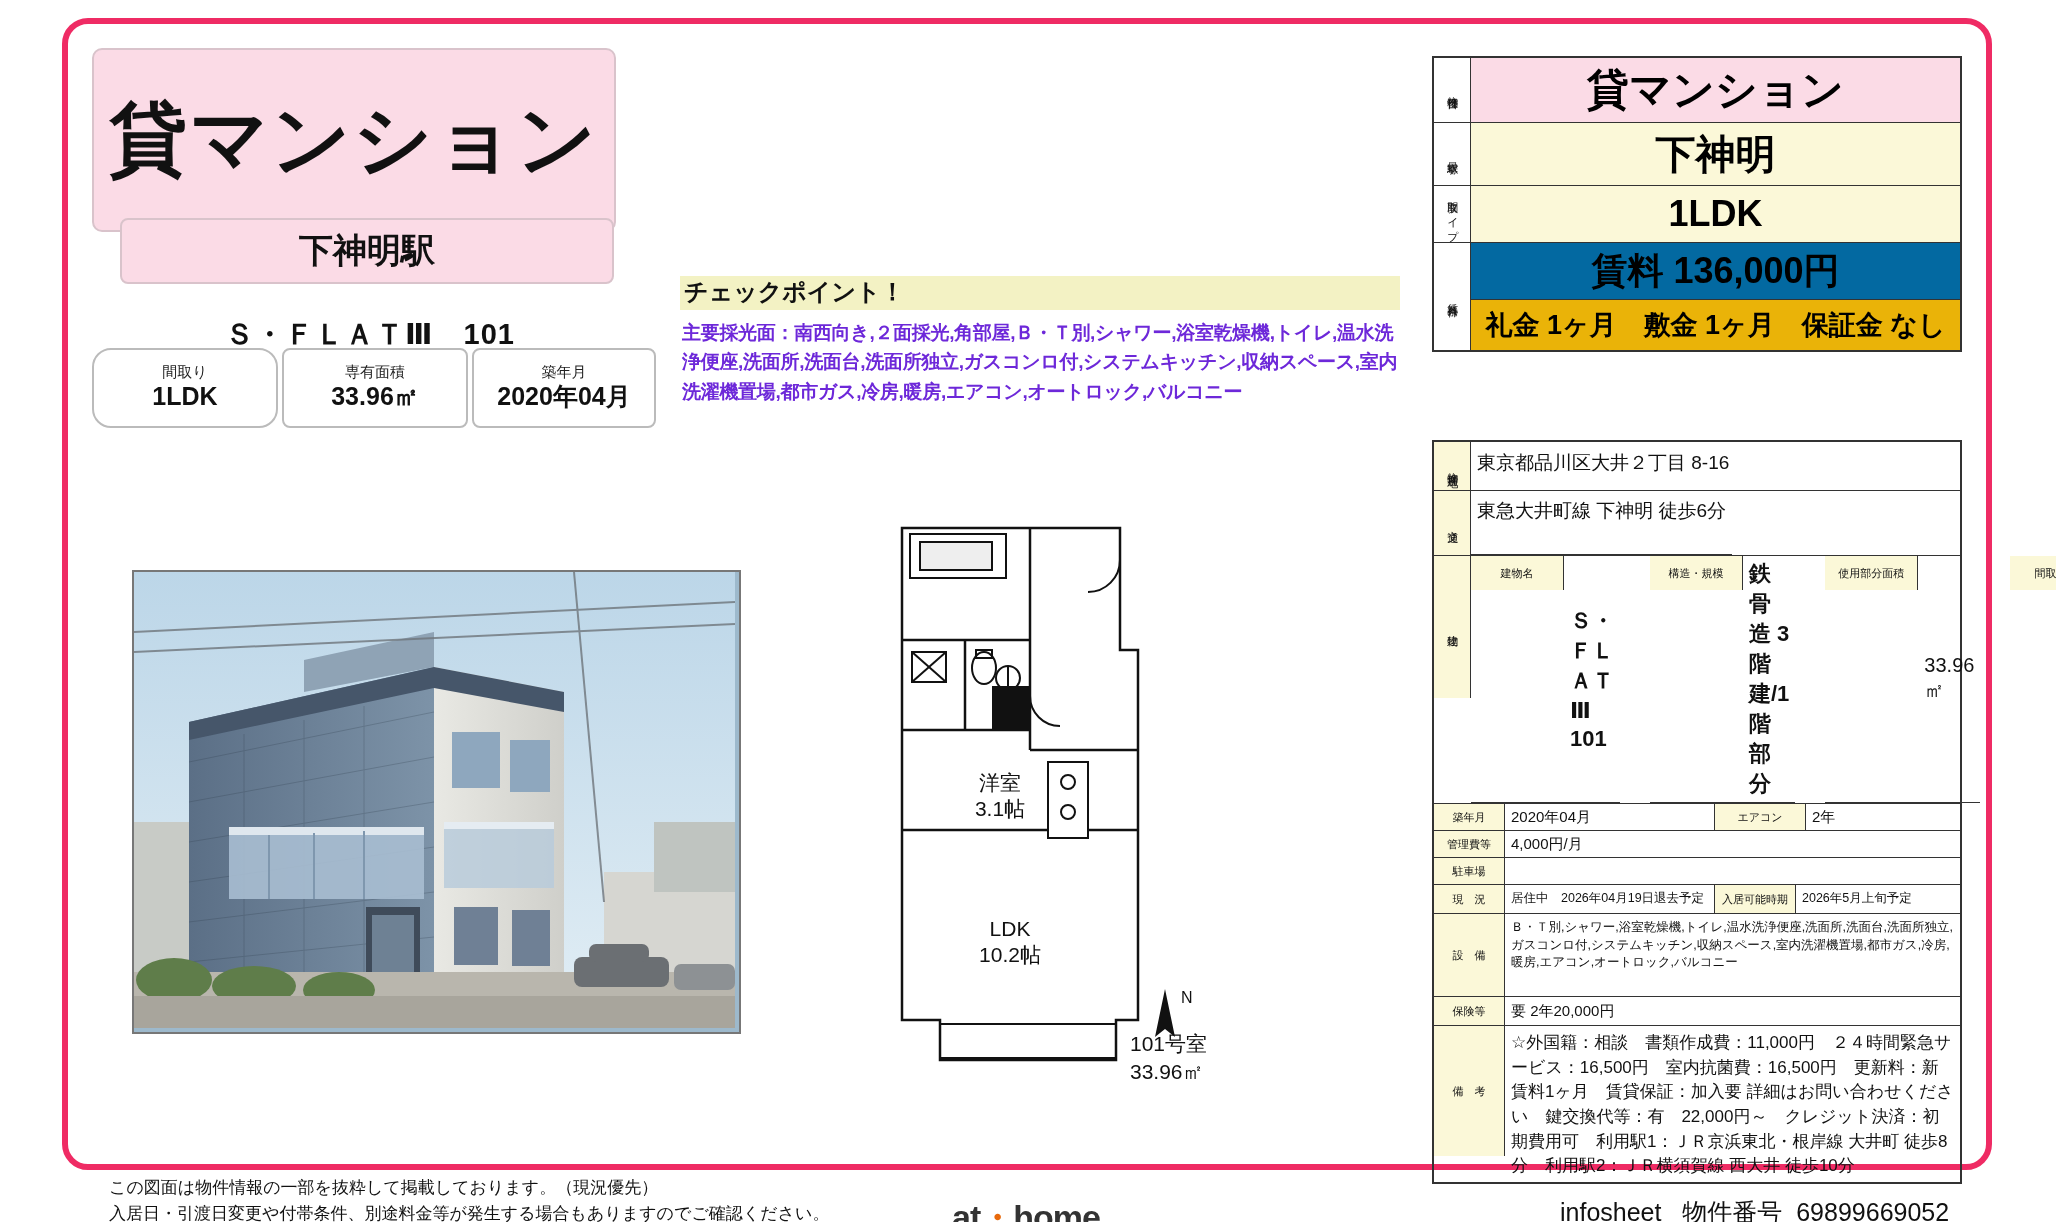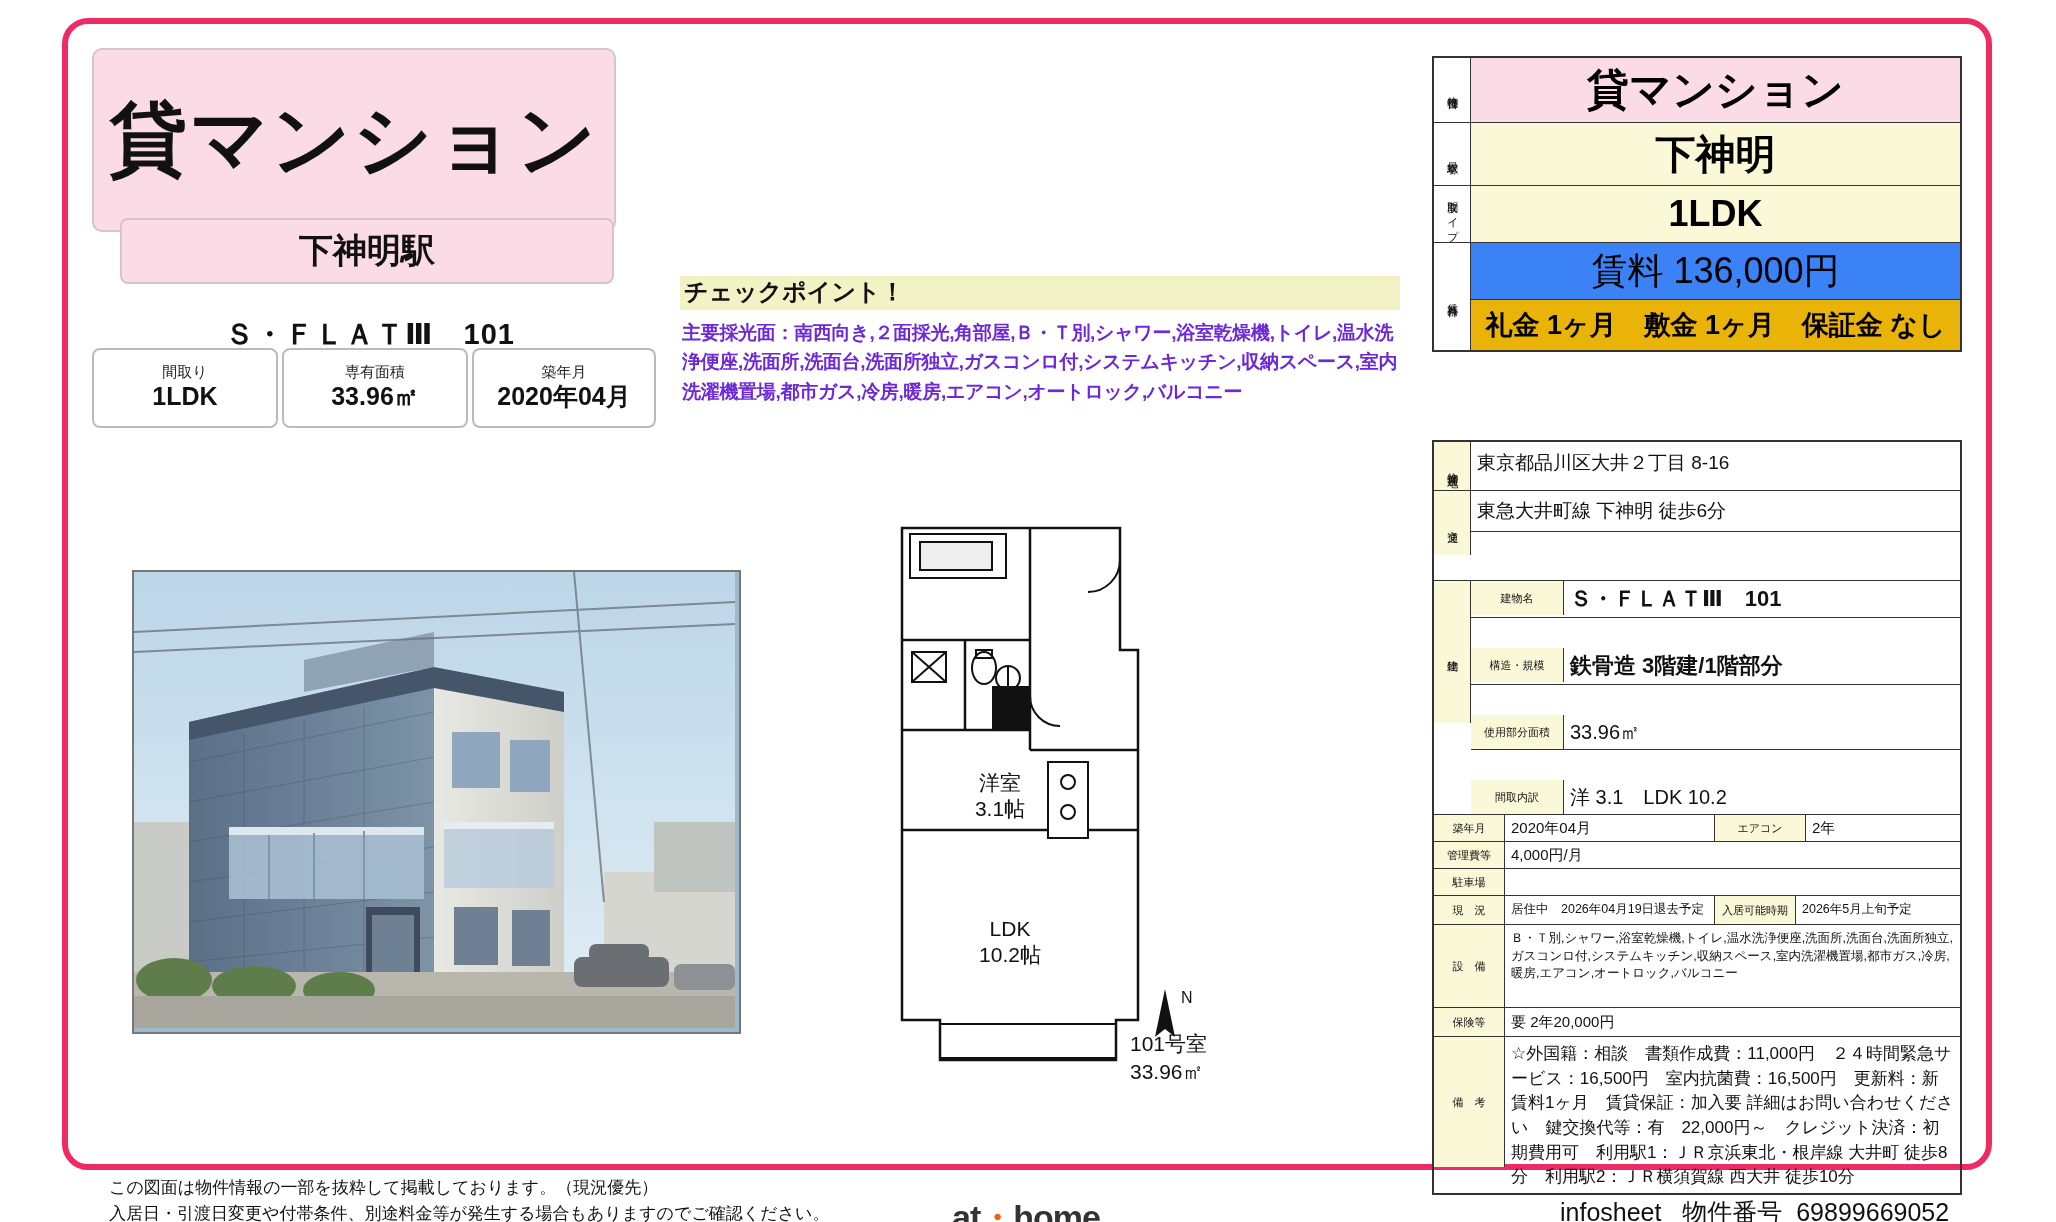--- a/index.html
+++ b/index.html
@@ -33,21 +33,21 @@
     position:absolute;left:120px;top:315px;width:500px;text-align:center;
     font-size:29px;font-weight:bold;color:#111;letter-spacing:1px;
   }
   .spec-row{position:absolute;left:92px;top:348px;width:560px;height:84px;}
   .spec{
     position:absolute;top:0;height:76px;border:2px solid #bbb;border-radius:8px;
     background:#fff;display:flex;flex-direction:column;align-items:center;justify-content:center;
   }
   .spec .lbl{font-size:15px;color:#222;line-height:1.1;}
   .spec .val{font-size:25px;font-weight:bold;color:#111;line-height:1.25;}
-  .spec1{left:0px;width:182px;}
+  .spec1{left:0px;width:182px;border-radius:19px;}
   .spec2{left:190px;width:182px;}
   .spec3{left:380px;width:180px;}
 
   
   .cp-title{
     position:absolute;left:680px;top:276px;width:720px;height:34px;
     background:#f3f2c4;
   }
   .cp-title span{font-size:24px;font-weight:bold;color:#111;margin-left:4px;}
   .cp-body{
@@ -77,21 +77,21 @@
   .rt .vh{
     width:36px;flex:none;border-right:1px solid #333;
     display:flex;align-items:center;justify-content:center;
     font-size:11px;line-height:1.05;writing-mode:vertical-rl;
     letter-spacing:1px;padding:4px 0;background:#fff;color:#111;
   }
   .rt .cell{flex:1;display:flex;align-items:center;justify-content:center;}
   .r-type{background:#fbdbe6;height:64px;font-size:42px;font-weight:bold;}
   .r-sta{background:#fbf8d8;height:62px;font-size:40px;font-weight:bold;}
   .r-madori{background:#fbf8d8;height:56px;font-size:36px;font-weight:bold;}
-  .r-rent{background:#3b82f6;height:56px;font-size:36px;font-weight:normal;}
+  .r-rent{background:#0369a1;height:56px;font-size:36px;font-weight:bold;}
   .r-fee{background:#eab308;height:50px;font-size:27px;font-weight:bold;}
   .rt .stack{flex:1;display:flex;flex-direction:column;}
   .rt .stack > div{display:flex;align-items:center;justify-content:center;}
   .rt .stack > div:not(:last-child){border-bottom:1px solid #333;}
 
   
   .rd{
     position:absolute;left:1432px;top:440px;width:530px;
     border:2px solid #333;box-sizing:border-box;font-size:15px;color:#111;
   }
@@ -103,21 +103,21 @@
     font-size:11px;writing-mode:vertical-rl;line-height:1.05;letter-spacing:1px;padding:3px 0;
   }
   .rd .hh{
     flex:none;border-right:1px solid #333;background:#fbf8d8;
     display:flex;align-items:center;justify-content:center;font-size:11px;text-align:right;
   }
   .rd .v{flex:1;display:flex;align-items:center;padding:3px 6px;box-sizing:border-box;}
   .rd .addr{height:42px;font-size:19px;}
   .rd .trans{height:40px;font-size:19px;}
   .rd .blank{height:18px;}
-  .rd .sub{flex:1;display:flex;flex-direction:column;gap:30px;}
+  .rd .sub{flex:1;display:flex;gap:30px;}
   .rd .sub > .r{border-bottom:1px solid #333;}
   .rd .sub > .r:last-child{border-bottom:none;}
   .big{font-size:22px;font-weight:bold;}
   .mid{font-size:20px;}
   .tiny{font-size:12.5px;line-height:1.4;}
   .xtiny{font-size:17px;line-height:1.45;}
 
   
   .foot-note{
     position:absolute;left:84px;top:1175px;font-size:17px;color:#111;line-height:1.5;

